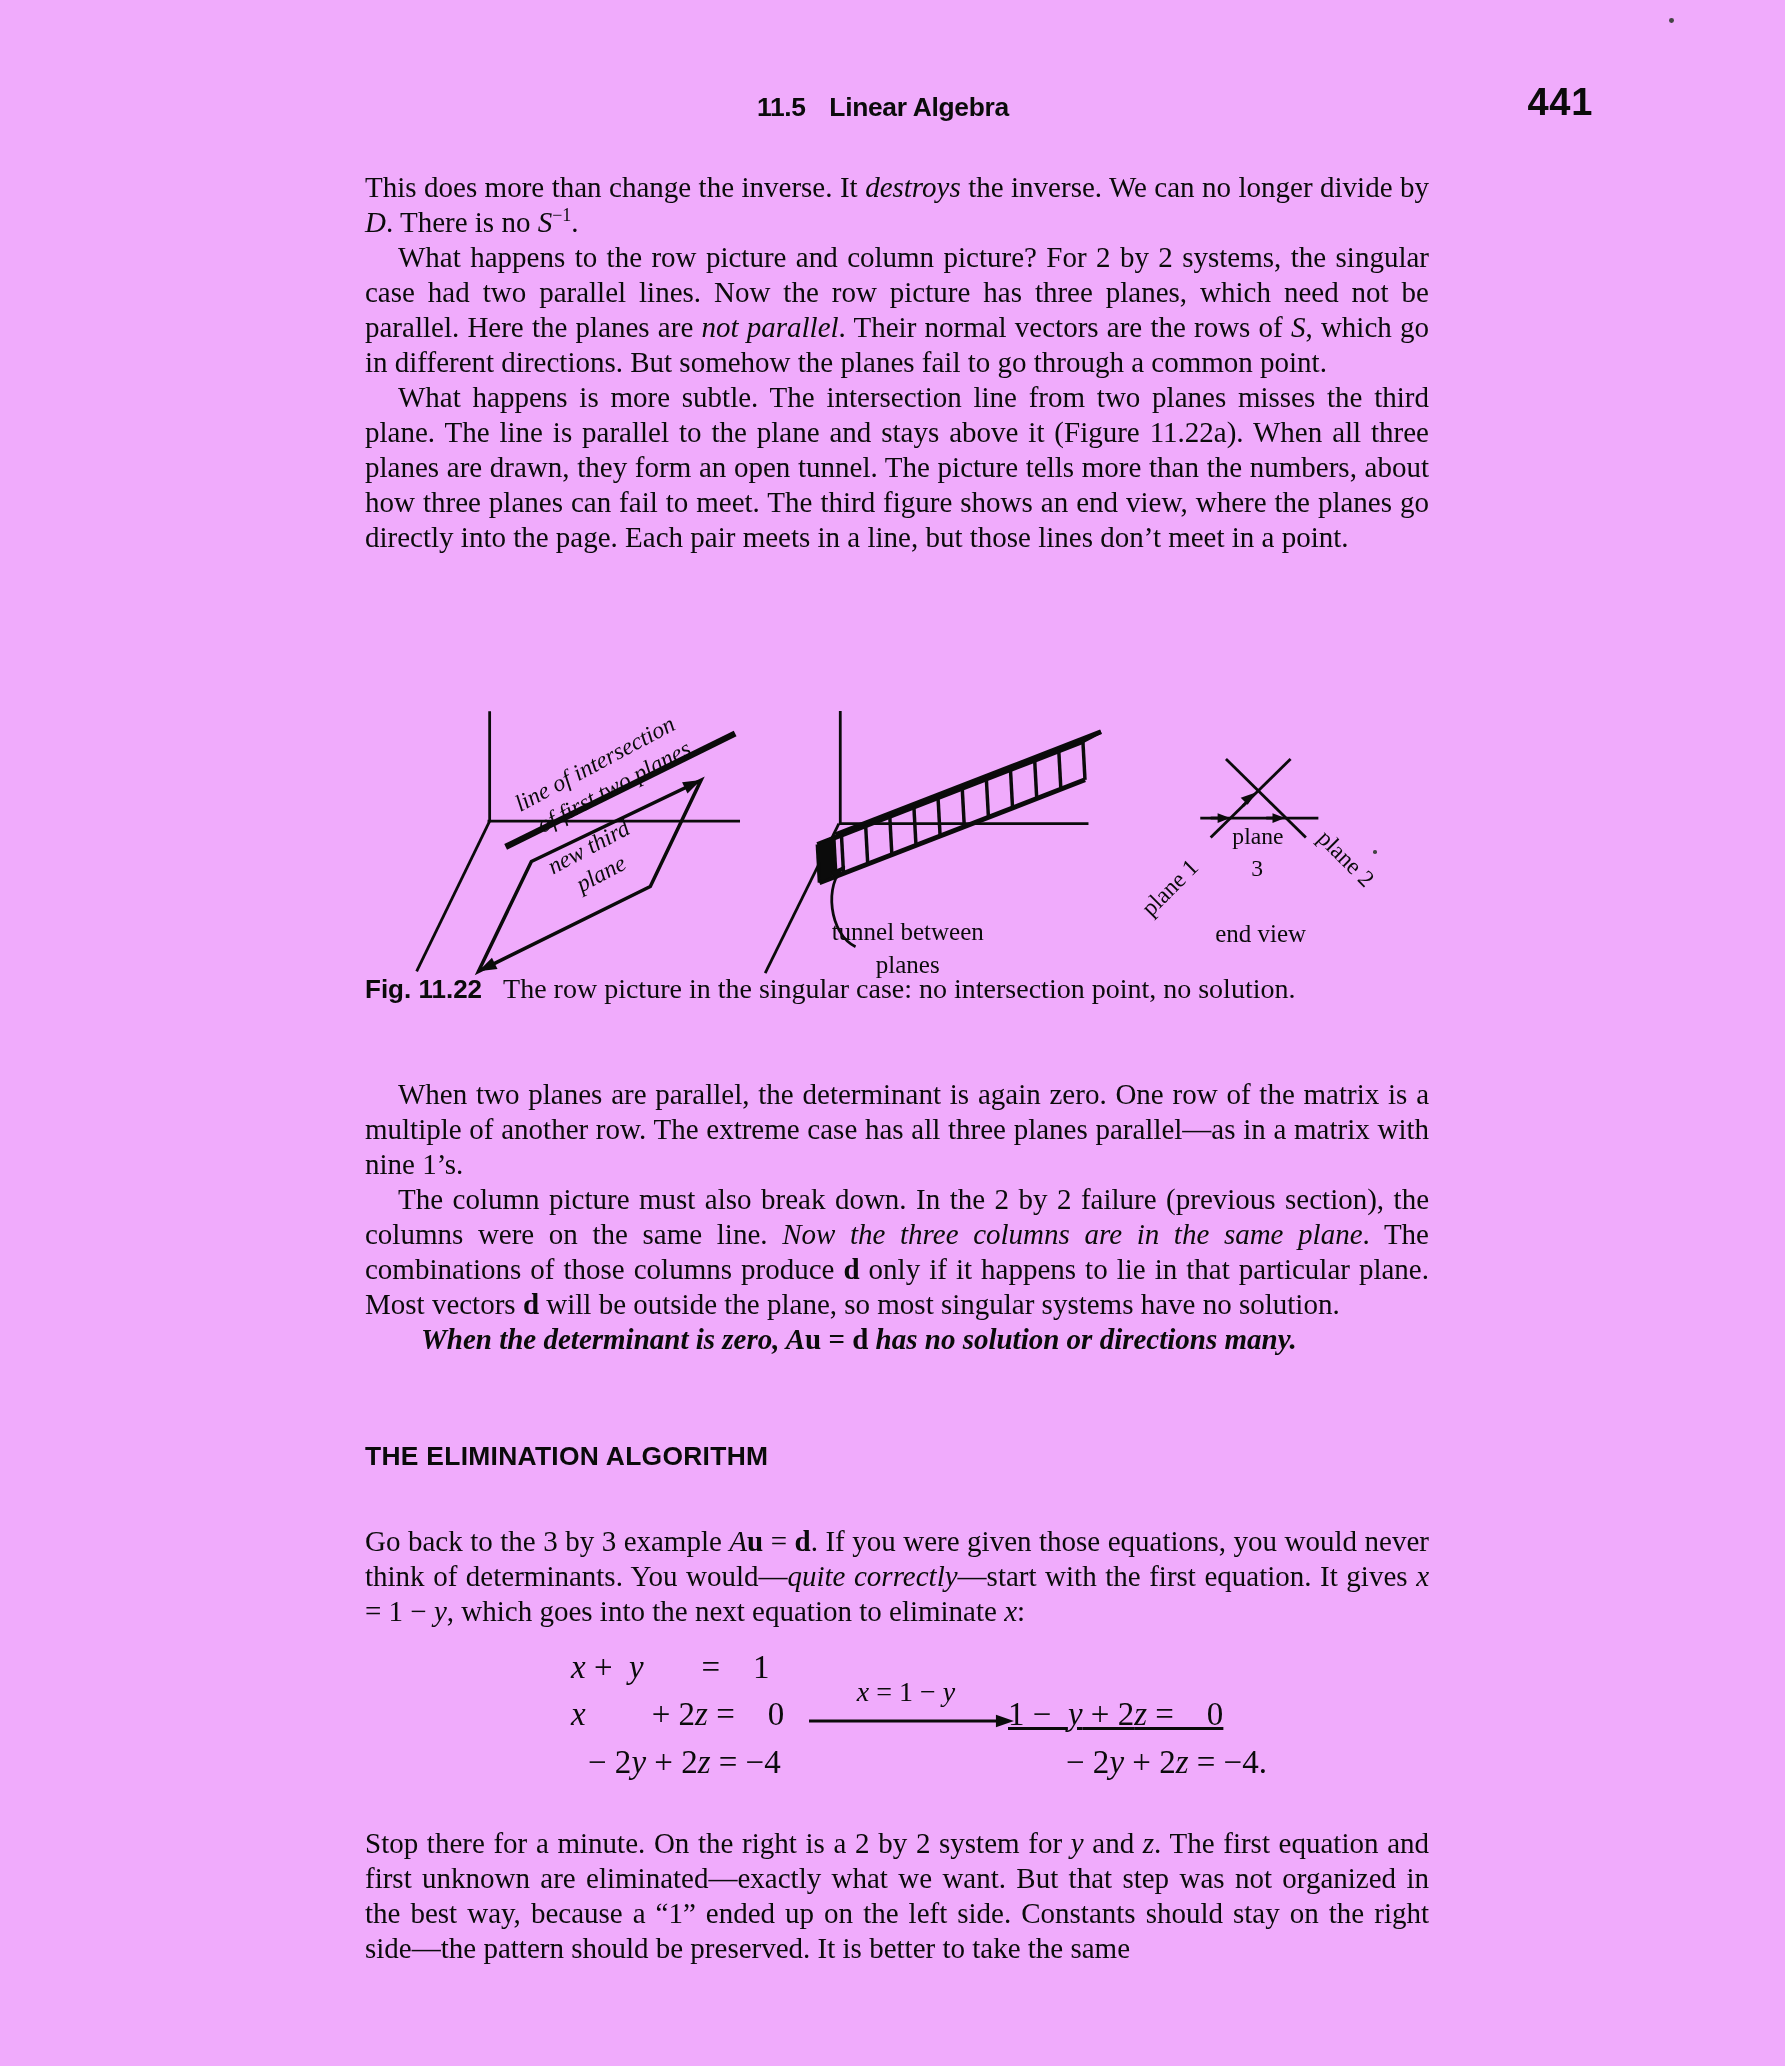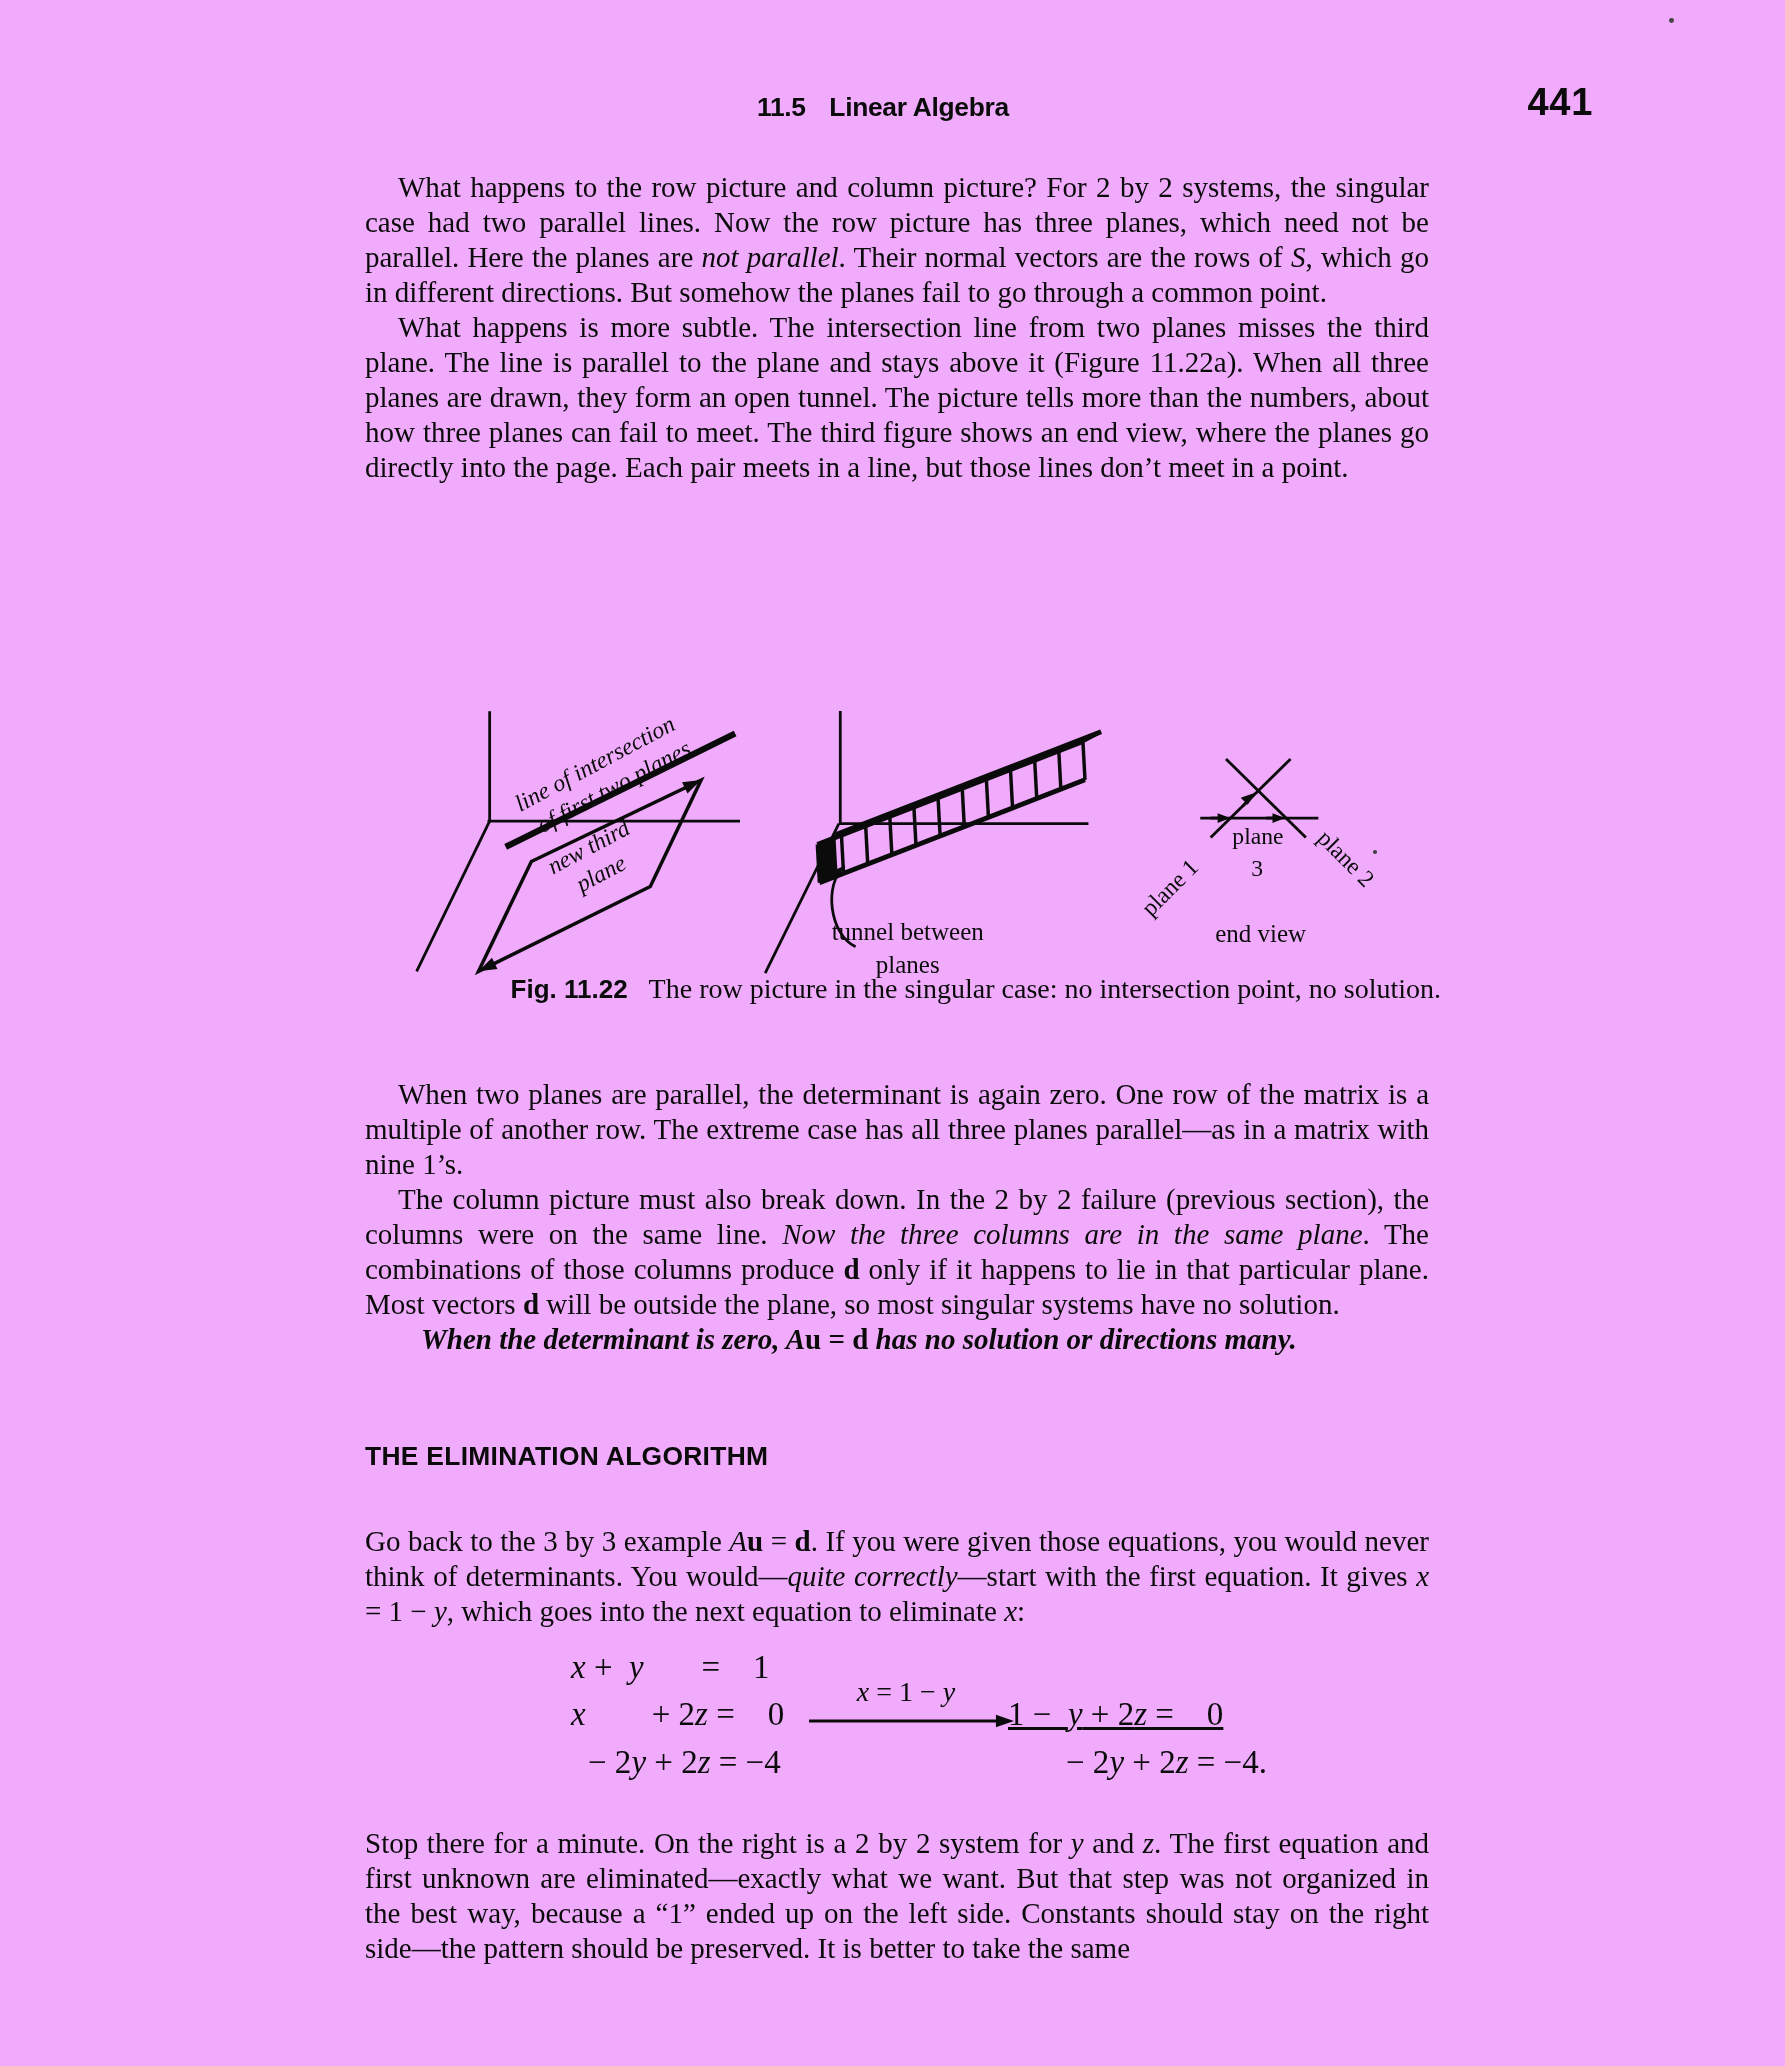--- a/index.html
+++ b/index.html
@@ -31,22 +31,22 @@
   .flow p{margin:0;text-indent:33px;}
   .flow p.noindent{text-indent:0;}
   .flow p.statement{text-indent:56px;white-space:nowrap;}
   .run-n{font-style:normal;}
   .run-i{font-style:italic;}
   .run-b{font-weight:bold;}
   .run-bi{font-weight:bold;font-style:italic;}
   .run-sup{vertical-align:super;font-size:0.62em;line-height:0;}
   .figure-svg{position:absolute;}
   .fig-caption{
-    position:absolute;left:377px;top:973px;width:1064px;
-    text-align:right;font-size:28px;white-space:nowrap;
+    position:absolute;left:365px;top:973px;width:1064px;
+    text-align:left;font-size:28px;white-space:nowrap;
   }
   .fig-caption .cap-label{
     font-family:"Liberation Sans", sans-serif;
     font-weight:bold;font-size:26px;margin-right:21px;
   }
   .section-heading{
     position:absolute;left:365px;top:1441px;width:1064px;
     text-align:left;
     font-family:"Liberation Sans", sans-serif;
     font-weight:bold;font-size:26.4px;letter-spacing:0.3px;
@@ -66,20 +66,21 @@
 <body>
 
 <div class="page">
 
   <div class="header-section">
     <span class="sec-num">11.5</span><span>Linear Algebra</span>
   </div>
   <div class="page-number">441</div>
 
   <div class="flow" style="top:170px;">
+    <p class="noindent"><span class="run-n">This does more than change the inverse. It </span><span class="run-i">destroys</span><span class="run-n"> the inverse. We can no longer divide by </span><span class="run-i">D</span><span class="run-n">. There is no </span><span class="run-i">S</span><span class="run-sup">−1</span><span class="run-n">.</span></p>
     <p><span class="run-n">What happens to the row picture and column picture? For 2 by 2 systems, the singular case had two parallel lines. Now the row picture has three planes, which need not be parallel. Here the planes are </span><span class="run-i">not parallel</span><span class="run-n">. Their normal vectors are the rows of </span><span class="run-i">S</span><span class="run-n">, which go in different directions. But somehow the planes fail to go through a common point.</span></p>
     <p><span class="run-n">What happens is more subtle. The intersection line from two planes misses the third plane. The line is parallel to the plane and stays above it (Figure 11.22a). When all three planes are drawn, they form an open tunnel. The picture tells more than the numbers, about how three planes can fail to meet. The third figure shows an end view, where the planes go directly into the page. Each pair meets in a line, but those lines don’t meet in a point.</span></p>
   </div>
 
   <svg class="figure-svg" style="left:313px;top:695px;" width="459" height="287" viewBox="0 0 660 412">
     <line x1="254" y1="23" x2="254" y2="181" stroke="#0b0b0b" stroke-width="4"></line>
     <line x1="251" y1="181" x2="614" y2="181" stroke="#0b0b0b" stroke-width="4"></line>
     <line x1="254" y1="181" x2="149" y2="397" stroke="#0b0b0b" stroke-width="4"></line>
     <line x1="277" y1="218" x2="607" y2="55" stroke="#0b0b0b" stroke-width="9"></line>
     <path d="M238,397 L314,239 L558,122 L485,275 Z" fill="none" stroke="#0b0b0b" stroke-width="5"></path>

